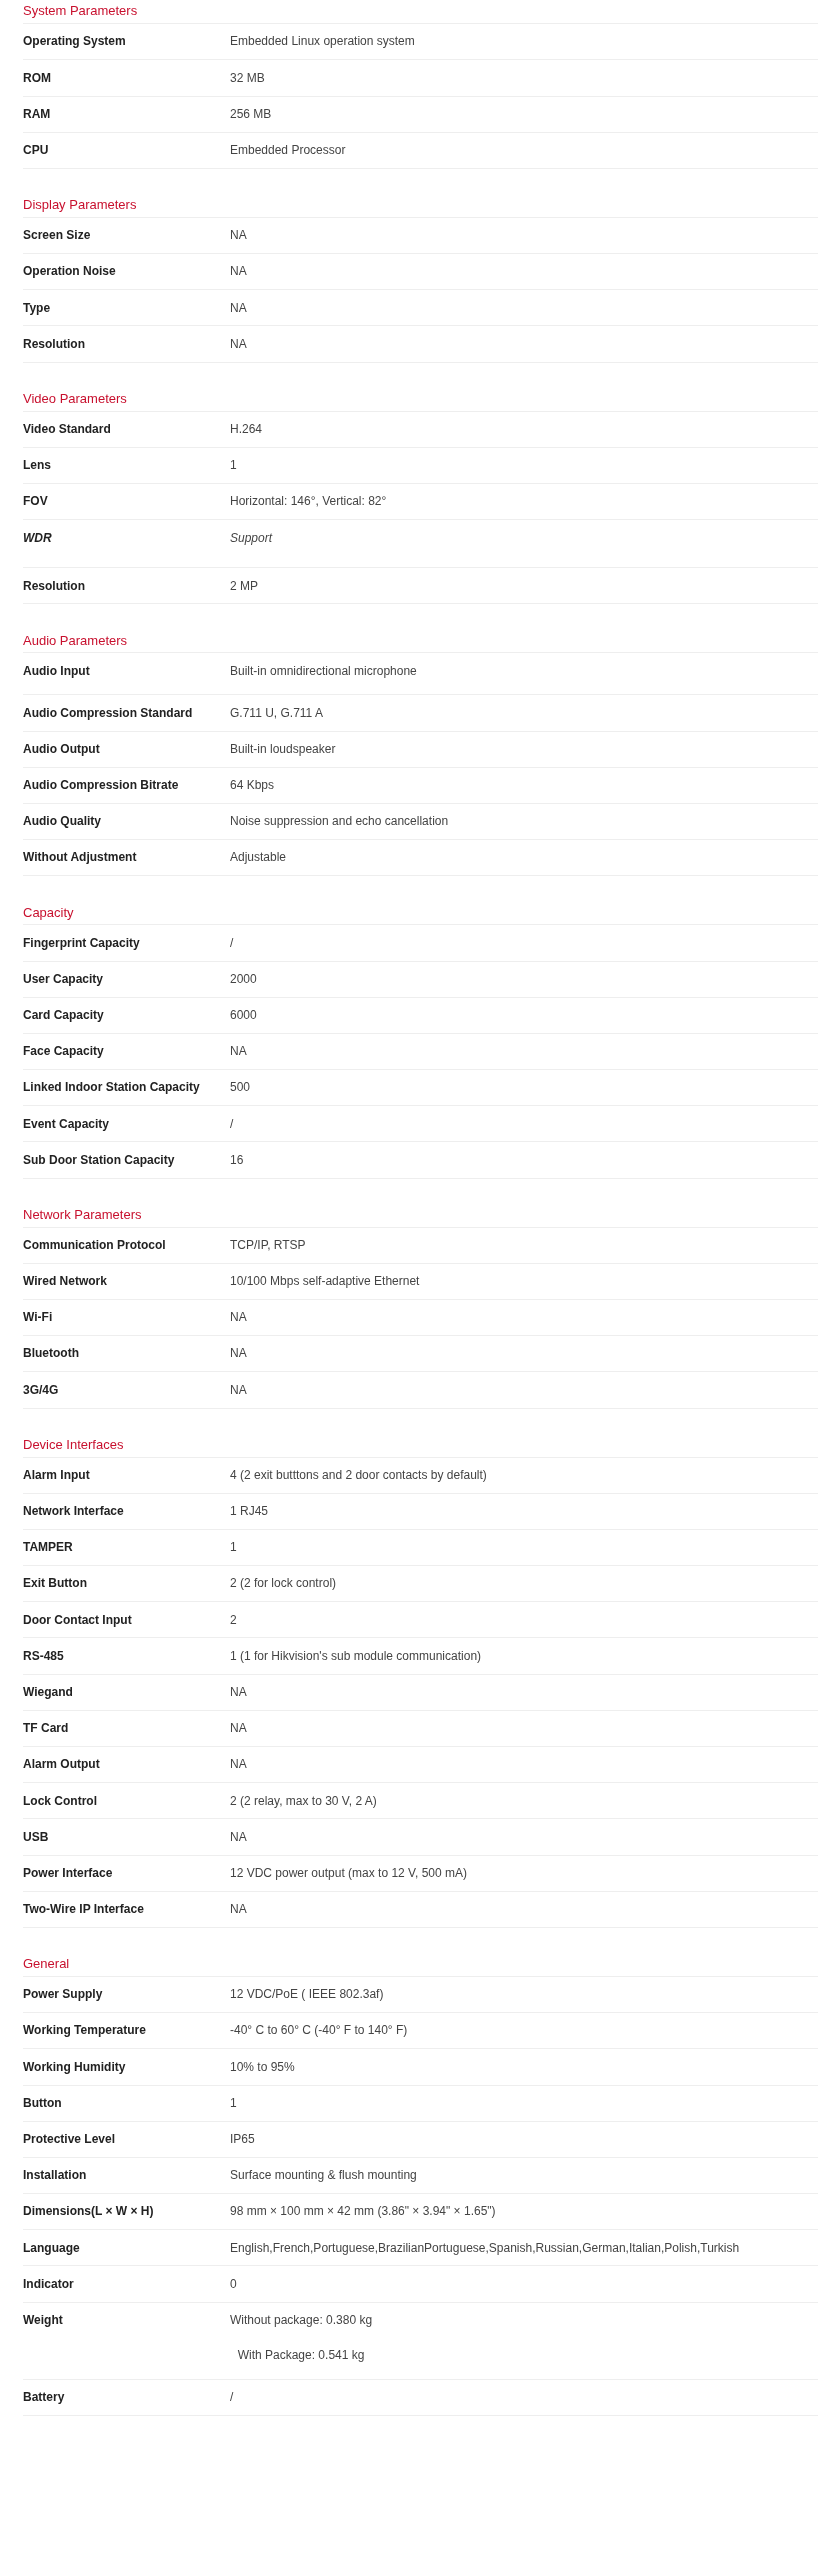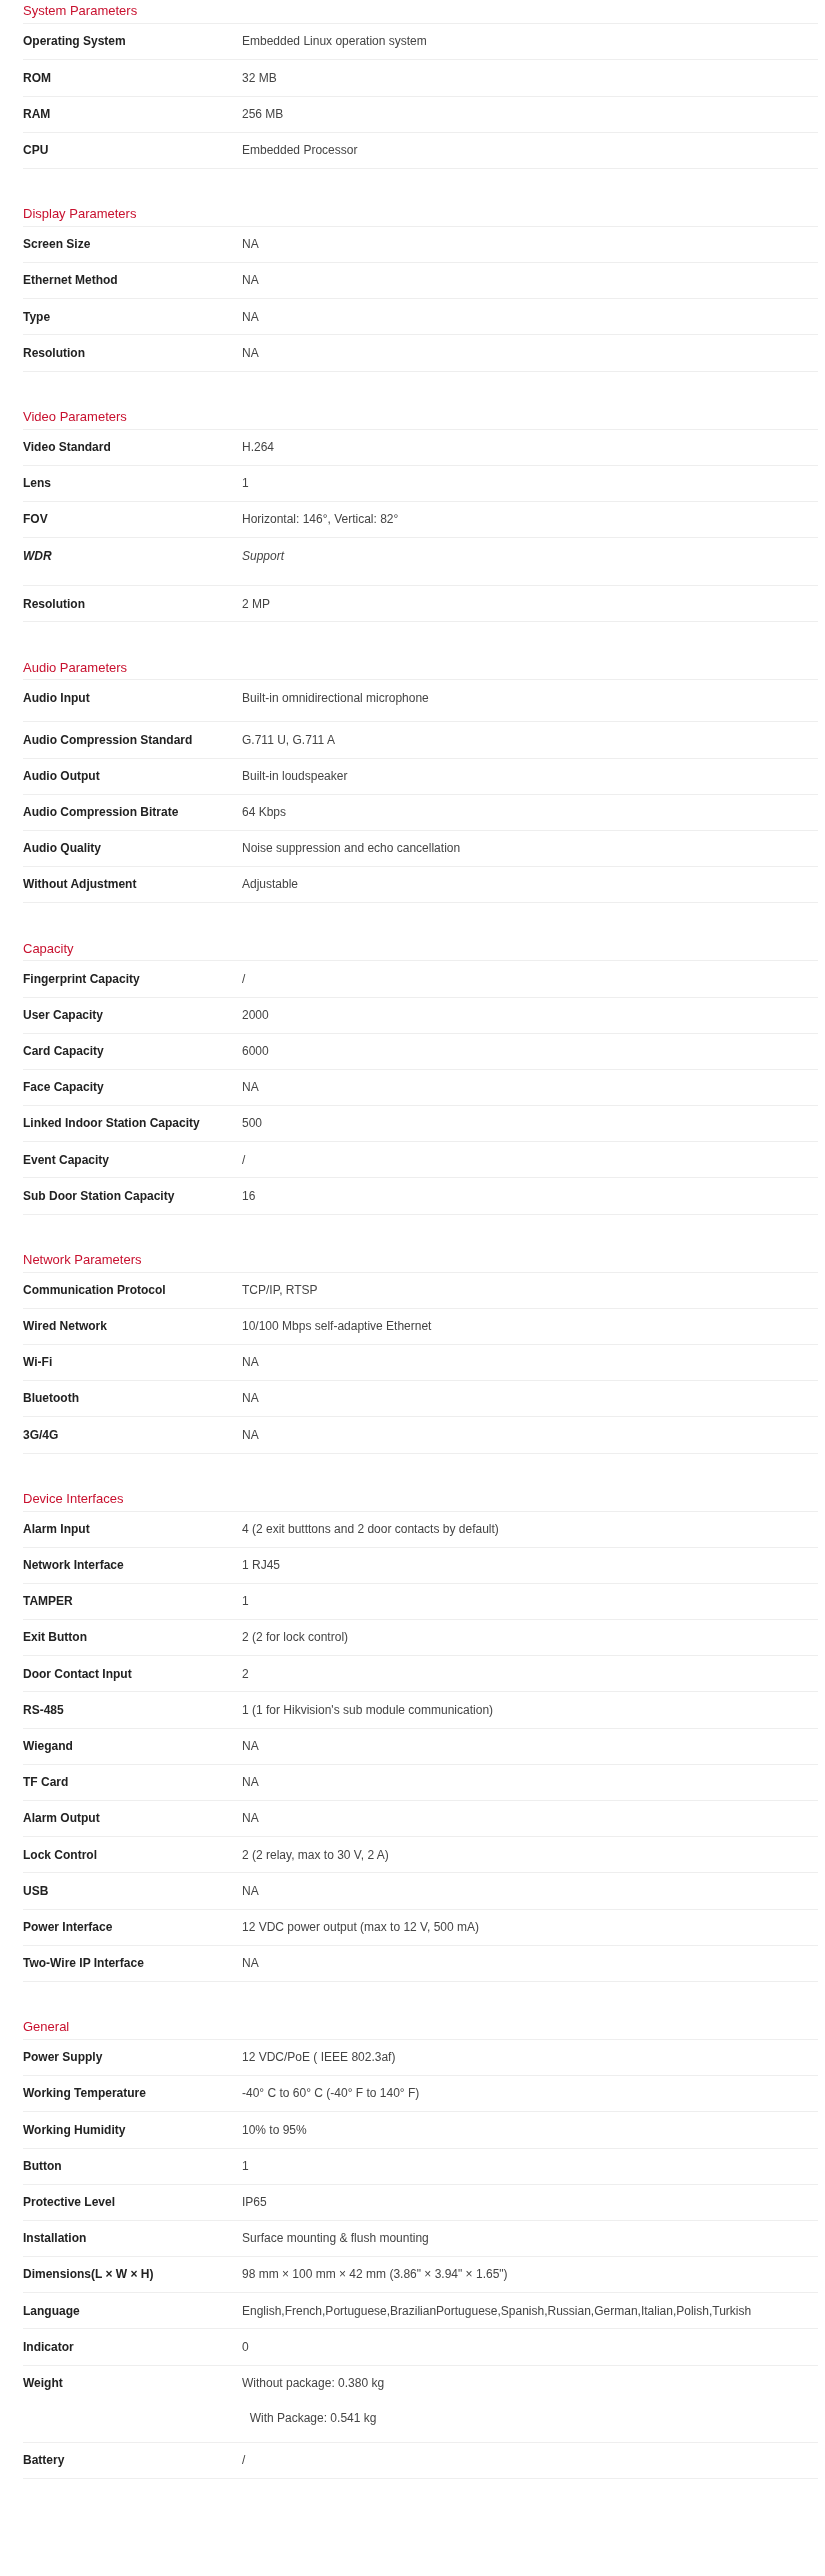--- a/index.html
+++ b/index.html
@@ -1,31 +1,31 @@
 <!DOCTYPE html>
 <html style="font-size:13.8px"><head>
 <meta charset="utf-8">
 <style>
   html, body { margin: 0; padding: 0; background: #ffffff; }
   body {
     width: 825px; height: 2576px; overflow: hidden; position: relative;
     font-family: "Liberation Sans", "DejaVu Sans", sans-serif;
   }
   .page { position: absolute; left: 23px; top: 0; width: 795px; }
-  .section { margin-bottom: 32px; }
+  .section { margin-bottom: 23px; }
   .section-title {
     color: #c8102e; font-size: 13px; line-height: 15.5px;
     padding-top: 5.2px; padding-bottom: 4.3px;
     border-bottom: 0.9px solid #eeeeee;
   }
   .row {
     display: flex; align-items: flex-start;
     border-bottom: 0.9px solid #eeeeee;
     min-height: 35px; box-sizing: border-box;
-    padding-top: 10.3px; padding-bottom: 10.3px; gap: 12px;
+    padding-top: 10.3px; padding-bottom: 10.3px;
   }
   .row.tall-1 { min-height: 42px; }
   .row.tall-2 { min-height: 48px; font-style: italic; }
   .label {
     width: 207px; flex: 0 0 207px;
     color: #222222; font-size: 12px; font-weight: 600;
     line-height: 14.6px; white-space: nowrap;
   }
   .value {
     color: #444444; font-size: 12px; line-height: 14.6px;
@@ -59,21 +59,21 @@
       </div>
   </div>
 
   <div class="section">
     <div class="section-title">Display Parameters</div>
     <div class="row">
         <div class="label">Screen Size</div>
         <div class="value">NA</div>
       </div>
     <div class="row">
-        <div class="label">Ethernet Method</div>
+        <div class="label">Operation Noise</div>
         <div class="value">NA</div>
       </div>
     <div class="row">
         <div class="label">Type</div>
         <div class="value">NA</div>
       </div>
     <div class="row">
         <div class="label">Resolution</div>
         <div class="value">NA</div>
       </div>

